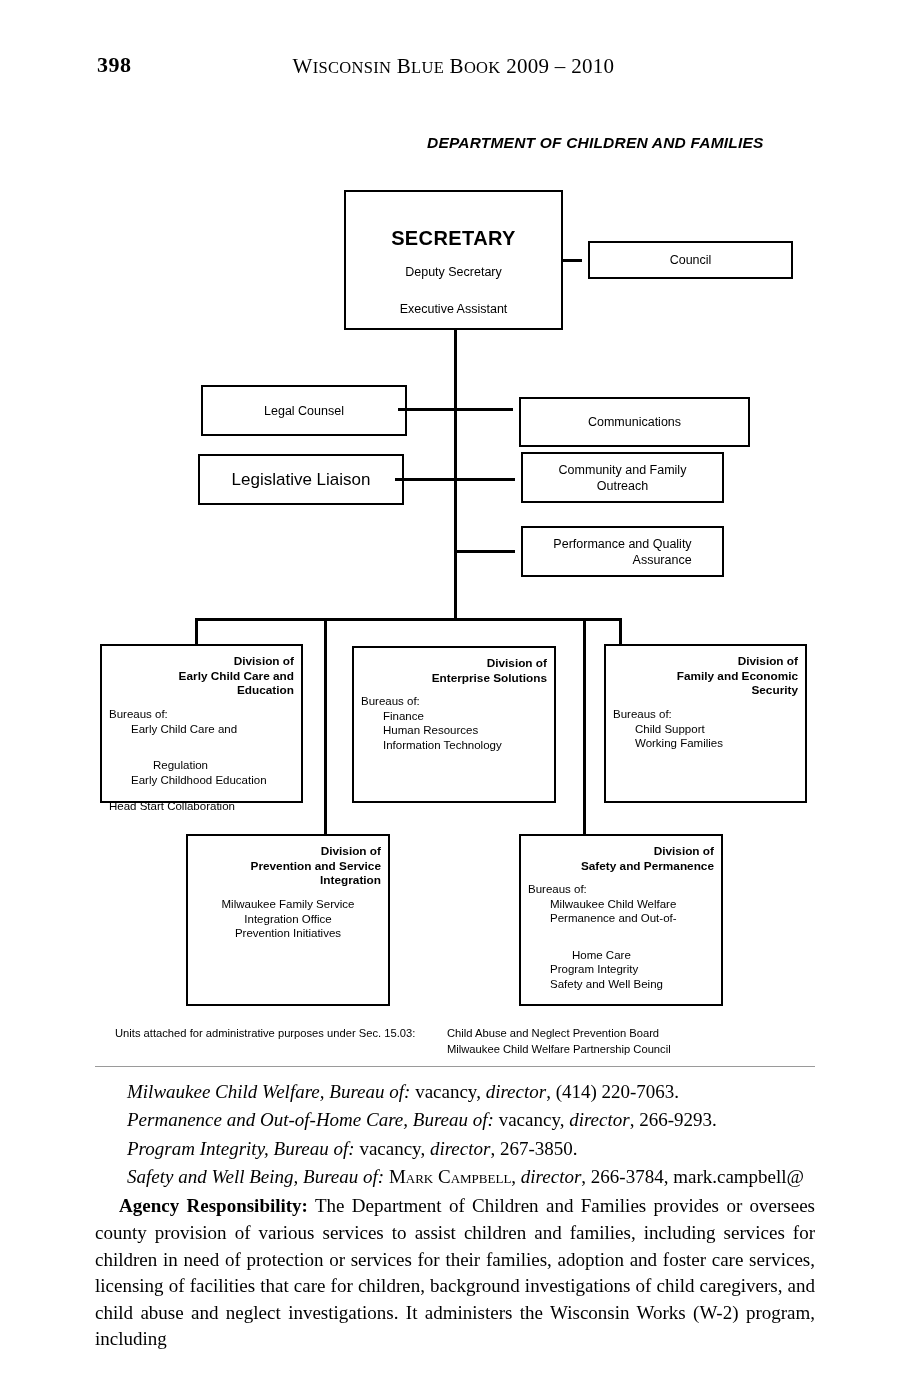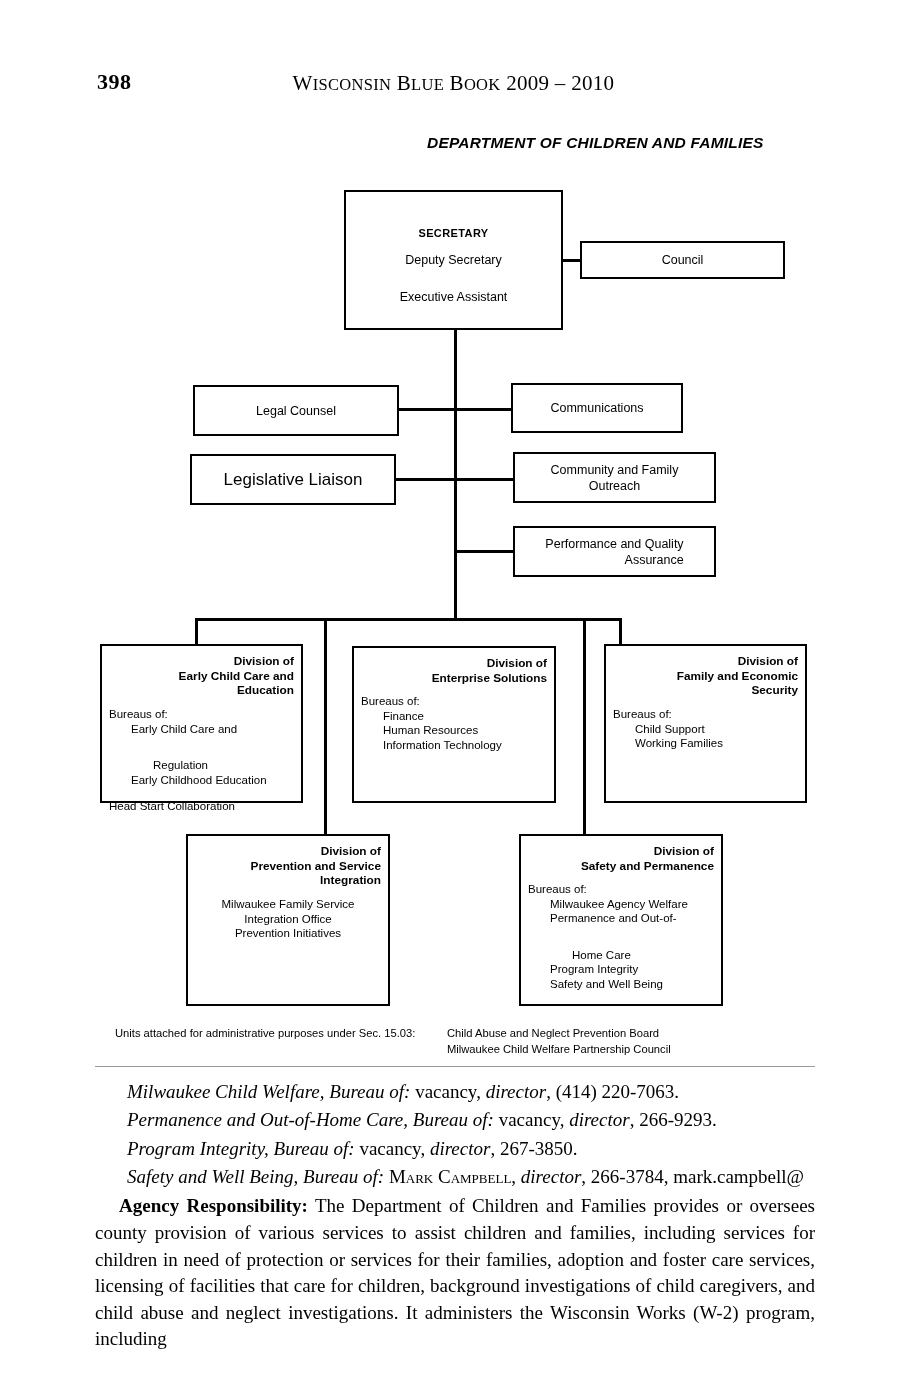--- a/index.html
+++ b/index.html
@@ -16,21 +16,20 @@
     overflow: hidden;
   }
 
   
   #page-header {
     position: absolute;
     top: 52px;
     left: 0;
     width: 809px;
     height: 32px;
-    margin-top: 17px;
   }
   #page-number {
     position: absolute;
     left: 97px;
     top: 0;
     font-family: "Liberation Serif", serif;
     font-weight: bold;
     font-size: 22px;
     letter-spacing: 0.5px;
   }
@@ -76,20 +75,21 @@
     font-family: "Liberation Sans", sans-serif;
     font-size: 11.5px;
     line-height: 1.28;
     color: #000;
   }
   .obox.center {
     display: flex;
     align-items: center;
     justify-content: center;
     text-align: center;
+    margin-left: 8px;
   }
   .obox .btitle {
     font-weight: bold;
     text-align: right;
     display: block;
   }
   .obox .bbody {
     display: block;
     margin-top: 9px;
   }
@@ -104,21 +104,21 @@
   #secretary-inner {
     position: absolute;
     left: 0;
     top: 0;
     width: 100%;
     text-align: center;
   }
   #secretary-title {
     display: block;
     font-weight: bold;
-    font-size: 11px;
+    font-size: 20px;
     letter-spacing: 0.4px;
     margin-top: 34px;
   }
   #secretary-deputy {
     display: block;
     font-size: 12.5px;
     margin-top: 12px;
   }
   #secretary-exec {
     display: block;
@@ -216,21 +216,21 @@
     <span>Council</span>
   </div>
 
   <div class="line-v" style="left:454px; top:330px; width:3px; height:290px;"></div>
 
   <div class="obox center" style="left:193px; top:385px; width:206px; height:51px; font-size:12.5px;">
     <span>Legal Counsel</span>
   </div>
   <div class="line-h" style="left:398px; top:408px; width:58px;"></div>
 
-  <div class="obox center" style="left:511px; top:383px; width:172px; height:50px; font-size:12.5px;">
+  <div class="obox center" style="left:511px; top:397px; width:231px; height:50px; font-size:12.5px;">
     <span>Communications</span>
   </div>
   <div class="line-h" style="left:455px; top:408px; width:58px;"></div>
 
   <div class="obox center" style="left:190px; top:454px; width:206px; height:51px; font-size:17px;">
     <span>Legislative Liaison</span>
   </div>
   <div class="line-h" style="left:395px; top:478px; width:61px;"></div>
 
   <div class="obox center" style="left:513px; top:452px; width:203px; height:51px; font-size:12.5px;">
@@ -309,21 +309,21 @@
       </span>
     </div>
   </div>
 
   <div class="obox" style="left:519px; top:834px; width:204px; height:172px;">
     <div class="div-box-text">
       <span class="btitle">Division of</span>
       <span class="btitle">Safety and Permanence</span>
       <span class="bbody">
         <span style="display:block;">Bureaus of:</span>
-        <span class="indent1">Milwaukee Agency Welfare</span>
+        <span class="indent1">Milwaukee Child Welfare</span>
         <span class="indent1">Permanence and Out-of-</span>
         <span class="indent2">Home Care</span>
         <span class="indent1">Program Integrity</span>
         <span class="indent1">Safety and Well Being</span>
       </span>
     </div>
   </div>
 
   <div id="attached-note">
     <span class="lbl">Units attached for administrative purposes under Sec. 15.03:</span><span class="vals">

